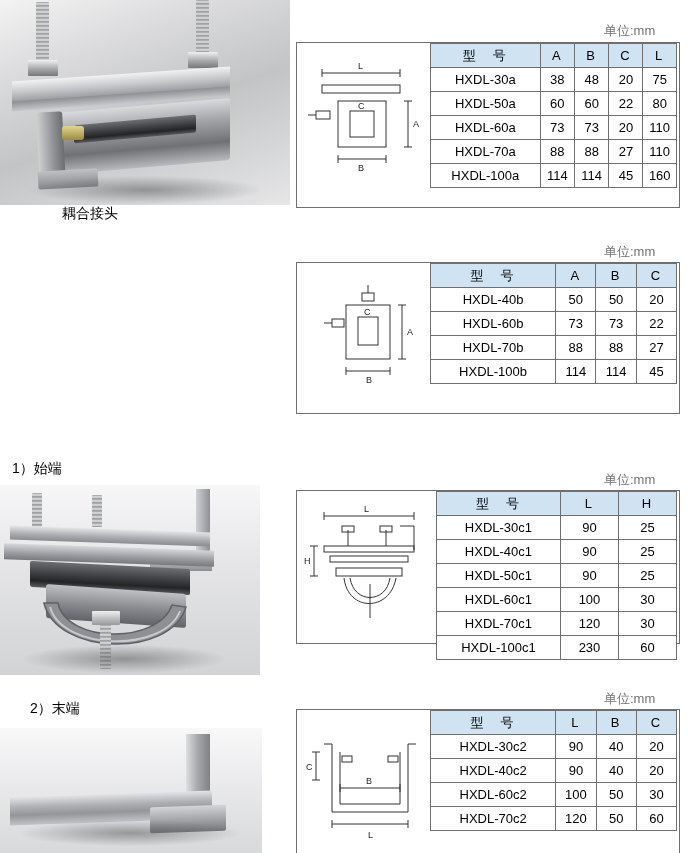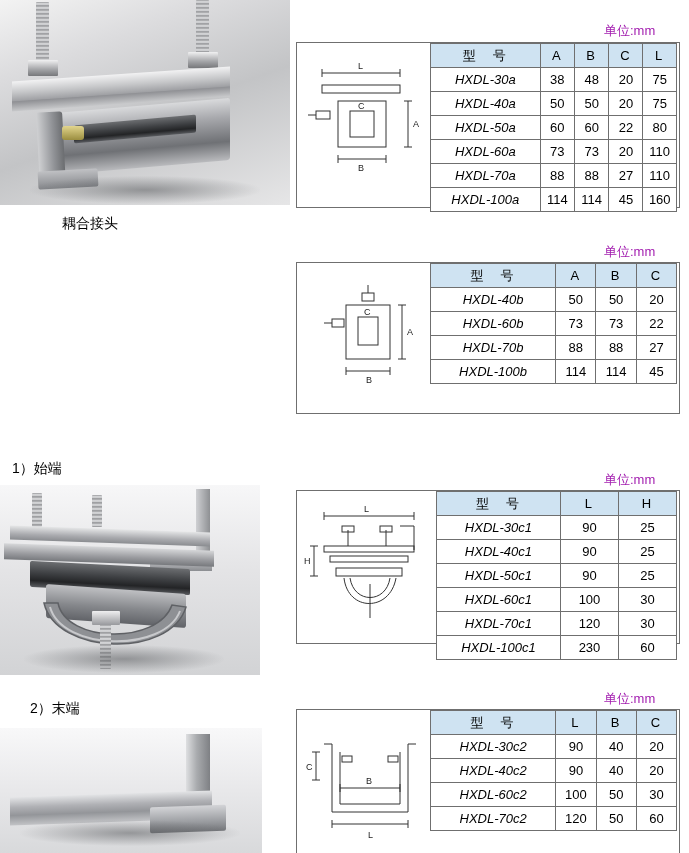--- a/index.html
+++ b/index.html
@@ -57,21 +57,21 @@
   }
   .shadow-blob {
     position: absolute;
     background: radial-gradient(ellipse at center, rgba(90,92,95,.55) 0%, rgba(255,255,255,0) 72%);
   }
   
   .unit-label {
     position: absolute;
     font-size: 13px;
     font-family: "Liberation Sans", sans-serif;
-    color: #a21caf;
+    color: #737373;
   }
   table.spec {
     position: absolute;
     border-collapse: collapse;
     font-size: 13px;
     background: #fff;
     font-family: "Liberation Sans", sans-serif;
   }
   table.spec th, table.spec td {
     border: 1px solid #6f6f6f;
@@ -81,21 +81,20 @@
     line-height: 23px;
     font-weight: normal;
     color: #000;
   }
   table.spec thead th {
     background: #cfe3f2;
     letter-spacing: 2px;
   }
   table.spec td.model {
     letter-spacing: 0px;
-    font-style: italic;
   }
   .outer-frame {
     position: absolute;
     border: 1px solid #6f6f6f;
     background: #fff;
   }
   svg { display:block; }
 </style>
 </head>
 <body>
@@ -117,21 +116,21 @@
 
       <div class="bar" style="left:44px; top:106px; width:186px; height:62px; transform:skewY(-5deg); background:linear-gradient(180deg,#d9dadc 0%,#a8a9ad 30%,#6f7175 70%,#b9babd 100%); border-radius:3px;"></div>
       <div class="dark-bar" style="left:74px; top:120px; width:122px; height:18px; transform:skewY(-5deg); border-radius:2px;"></div>
 
       <div class="bar" style="left:38px; top:112px; width:26px; height:74px; background:linear-gradient(90deg,#cfd0d2,#909296 60%,#6b6d70); border-radius:3px; transform:rotate(-3deg);"></div>
       <div class="bar" style="left:38px; top:170px; width:60px; height:18px; background:linear-gradient(180deg,#c0c1c4,#85878b); transform:rotate(-3deg); border-radius:2px;"></div>
 
       <div class="bolt" style="left:62px; top:126px; width:22px; height:14px; background:linear-gradient(180deg,#e2d58d,#9a8d3f); border-radius:3px;"></div>
       <div class="shadow-blob" style="left:30px; top:176px; width:230px; height:28px;"></div>
     </div>
-    <div class="caption" style="margin-top:10px; margin-left:62px;">耦合接头</div>
+    <div class="caption" style="margin-left:62px;">耦合接头</div>
   </div>
 
 
   <div class="caption" style="position:absolute; left:12px; top:460px;">1）始端</div>
 
   <div class="photo-block" style="left:0px; top:485px; width:260px; height:190px;">
     <div class="photo" style="width:260px; height:190px; background:#ededee;">
       <div class="metal-bg" style="background:linear-gradient(180deg,#f7f7f8 0%,#e4e4e6 45%,#d2d3d5 100%);"></div>
 
       <div class="bar" style="left:196px; top:4px; width:14px; height:78px; background:linear-gradient(90deg,#cfd0d3,#8e9093);"></div>
@@ -218,27 +217,20 @@
     </thead>
     <tbody>
       <tr>
         <td class="model">HXDL-30a</td>
         <td>38</td>
         <td>48</td>
         <td>20</td>
         <td>75</td>
       </tr>
       <tr>
-        <td class="model">HXDL-40a</td>
-        <td>50</td>
-        <td>50</td>
-        <td>20</td>
-        <td>75</td>
-      </tr>
-      <tr>
         <td class="model">HXDL-50a</td>
         <td>60</td>
         <td>60</td>
         <td>22</td>
         <td>80</td>
       </tr>
       <tr>
         <td class="model">HXDL-60a</td>
         <td>73</td>
         <td>73</td>

